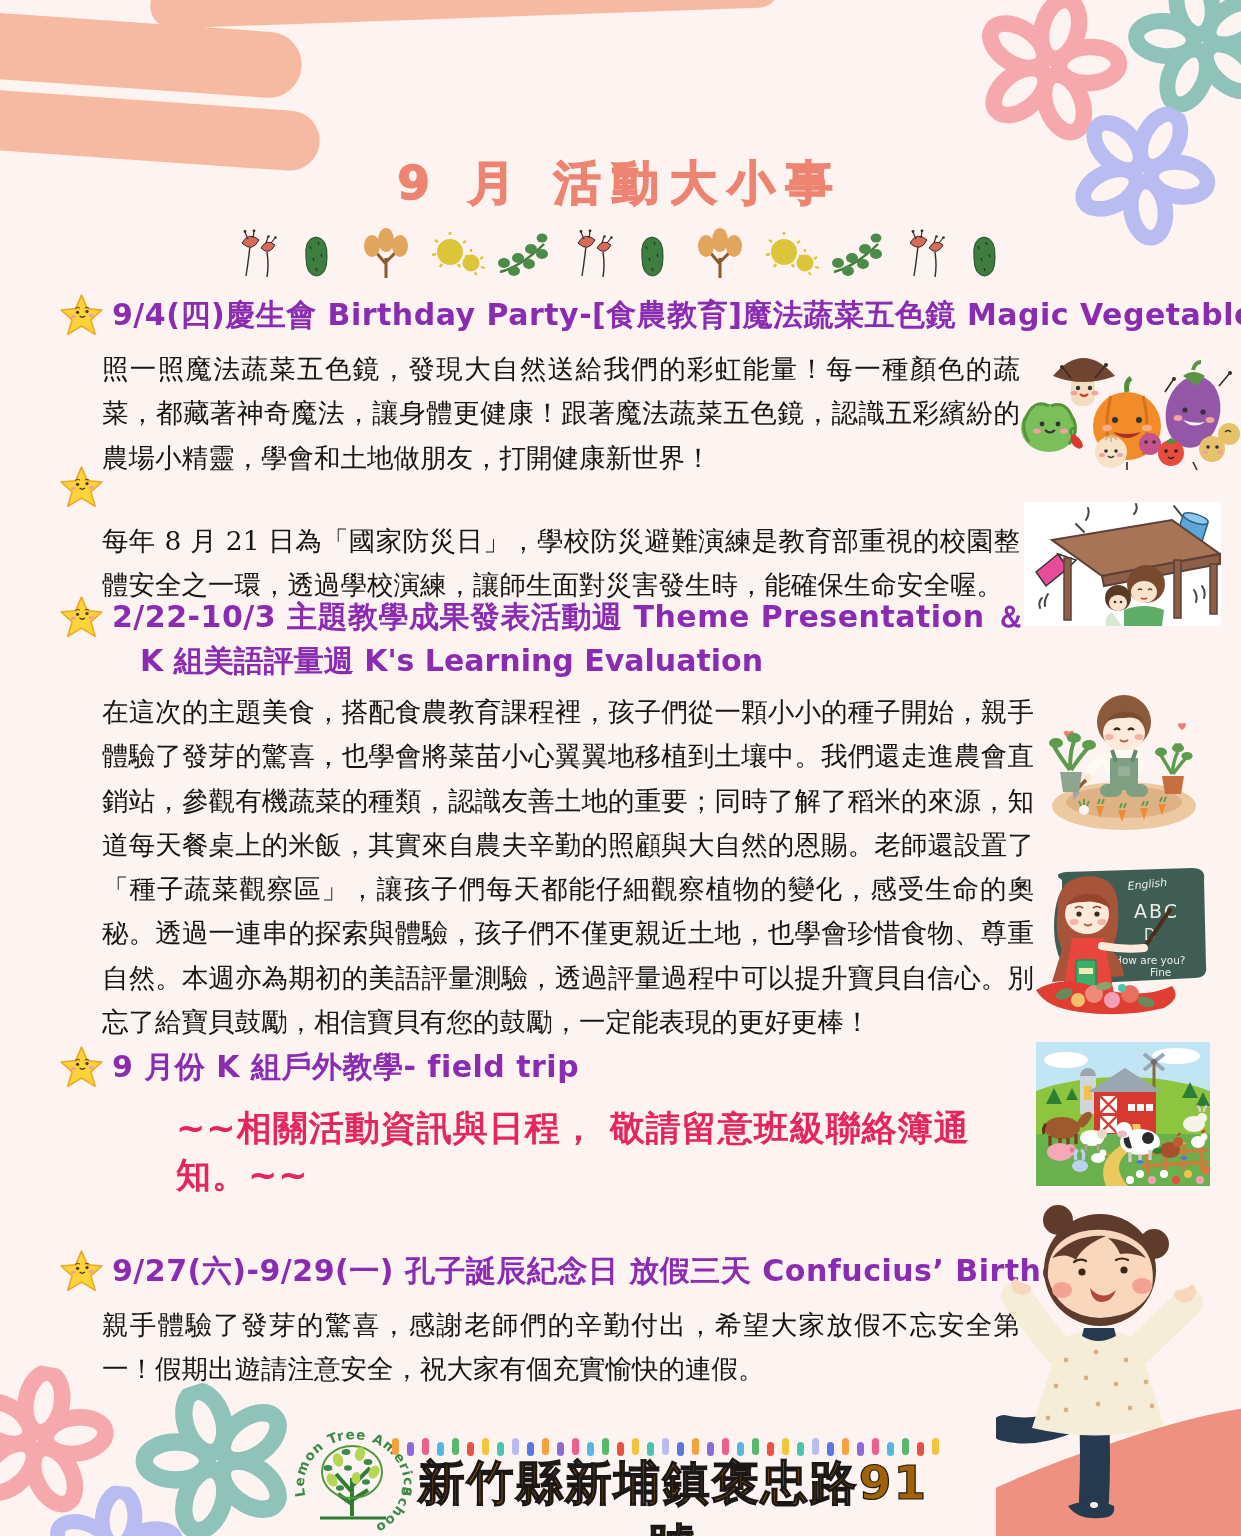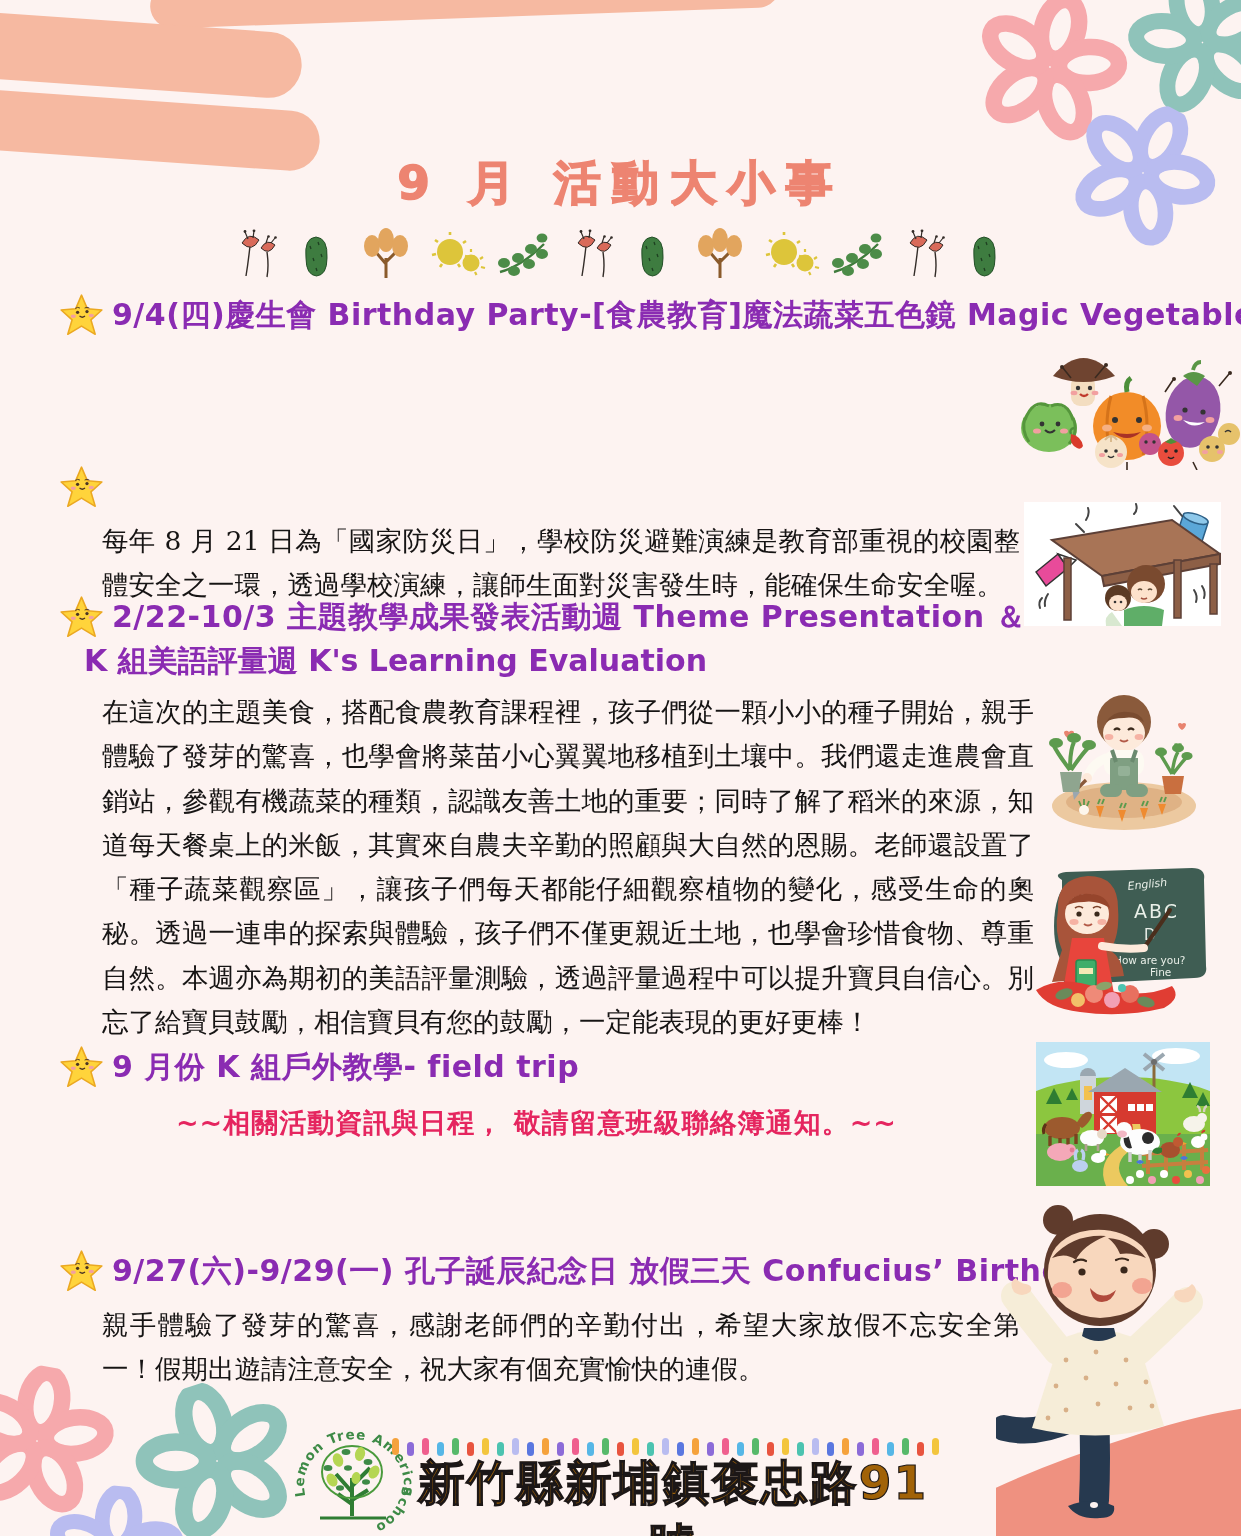--- a/index.html
+++ b/index.html
@@ -28,31 +28,31 @@
   .plant-row{position:absolute;left:236px;top:226px;}
   
   .section{position:absolute;left:58px;width:978px;}
   .sec-head{display:flex;align-items:center;gap:7px;}
   .sec-head .star{width:47px;height:47px;flex:0 0 auto;}
   .sec-title{
     font-size:30px;font-weight:bold;color:#8a2bb2;white-space:nowrap;
     letter-spacing:.5px;
   }
   .sec-title2{
-    margin-left:26px;font-size:30px;font-weight:bold;color:#8a2bb2;white-space:nowrap;
+    margin-left:82px;font-size:30px;font-weight:bold;color:#8a2bb2;white-space:nowrap;
   }
   .sec-body{
     margin:8px 0 0 44px;width:918px;
     font-family:"DejaVu Serif","Liberation Serif",serif;
     font-size:26.5px;line-height:1.67;color:#161414;text-align:justify;
   }
   .sec-body.wide{width:932px;}
   .sec-note{
     margin:14px 0 0 118px;
-    font-size:27px;font-weight:bold;color:#e5255f;letter-spacing:1px;
+    font-size:35px;font-weight:bold;color:#e5255f;letter-spacing:1px;
   }
   
   .illus{position:absolute;}
   .illus-box{background:#ffffff;}
   
   .logo{position:absolute;left:290px;top:1420px;}
   .footer-text{position:absolute;left:398px;top:1452px;width:550px;text-align:center;}
   .addr{font-size:47px;font-weight:bold;color:#a16207;letter-spacing:2px;-webkit-text-stroke:1.2px #1c1717;}
   .phone{margin-top:6px;font-size:31px;font-weight:bold;color:#1c1717;letter-spacing:3px;-webkit-text-stroke:1px #1c1717;}
   #garland{position:absolute;left:392px;top:1438px;width:556px;display:flex;gap:8px;}
@@ -169,20 +169,21 @@
       <use href="#m-cactus" x="734" y="4"></use>
   </svg>
 
   <div class="section" style="top:292px">
     <div class="sec-head">
       <svg class="star" viewBox="0 0 60 60">
           <use href="#star-sym"></use>
         </svg>
       <div class="sec-title">9/4(四)慶生會 Birthday Party-[食農教育]魔法蔬菜五色鏡 Magic Vegetables</div>
     </div>
+    <div class="sec-body">照一照魔法蔬菜五色鏡，發現大自然送給我們的彩虹能量！每一種顏色的蔬菜，都藏著神奇魔法，讓身體更健康！跟著魔法蔬菜五色鏡，認識五彩繽紛的農場小精靈，學會和土地做朋友，打開健康新世界！</div>
   </div>
 
   <div class="section" style="top:464px">
     <div class="sec-head">
       <svg class="star" viewBox="0 0 60 60">
           <use href="#star-sym"></use>
         </svg>
     </div>
     <div class="sec-body">每年 8 月 21 日為「國家防災日」，學校防災避難演練是教育部重視的校園整體安全之一環，透過學校演練，讓師生面對災害發生時，能確保生命安全喔。</div>
   </div>

